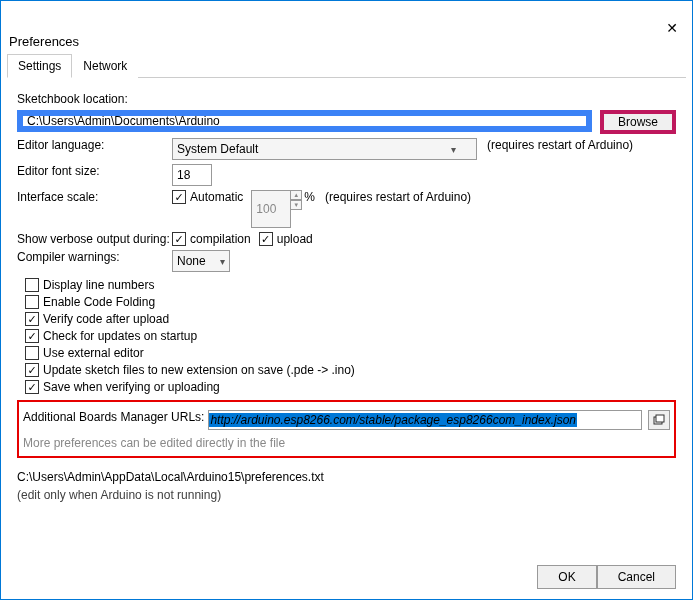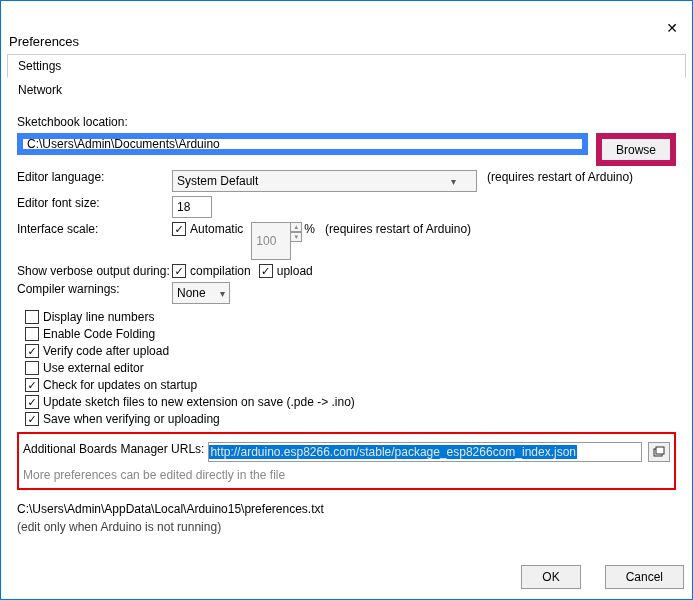--- a/index.html
+++ b/index.html
@@ -1,51 +1,51 @@
 <!DOCTYPE html>
 <html><head>
 <meta charset="utf-8">
 <style>
 * { box-sizing: border-box; margin: 0; padding: 0; }
 body { font-family: "Segoe UI", Tahoma, sans-serif; font-size: 12px; background: #fff; color: #000; }
 .window { width: 693px; height: 600px; border: 1px solid #0078d7; position: relative; background: #fff; }
 .titlebar { display: flex; justify-content: space-between; align-items: center; padding: 6px 8px 2px 8px; }
 .titlebar-title { font-size: 13px; margin-top: 27px; }
 .close-btn { font-size: 14px; padding: 0 6px; cursor: pointer; }
-.tabs { display: flex; border-bottom: 1px solid #ccc; margin: 2px 6px 0 6px; flex-direction: column; }
+.tabs { display: flex; border-bottom: 1px solid #ccc; margin: 2px 6px 0 6px; }
 .tab { padding: 4px 10px; cursor: pointer; border: 1px solid transparent; border-bottom: none; position: relative; top: 1px; background: #fff; }
 .tab.active { border-color: #ccc; background: #fff; border-bottom: 1px solid #fff; }
 .content { padding: 10px 16px 0 16px; }
 .row { display: flex; align-items: flex-start; margin: 4px 0; }
 .label-col { width: 155px; flex-shrink: 0; }
 .sketch-loc-input { flex: 1; height: 22px; border: 6px solid #3b82f6; padding: 0 4px; font-size: 12px; }
-.browse-btn { margin-left: 8px; height: 33px; padding: 0 14px; border: 6px solid #be185d; background: #f0f0f0; cursor: pointer; font-size: 12px; }
+.browse-btn { margin-left: 8px; height: 24px; padding: 0 14px; border: 4px solid #be185d; background: #f0f0f0; cursor: pointer; font-size: 12px; }
 .lang-select { width: 305px; height: 22px; border: 1px solid #999; background: #f5f5f5; padding: 0 20px 0 4px; font-size: 12px; display: flex; align-items: center; justify-content: space-between; cursor: pointer; }
 .lang-select .chev { font-size: 10px; color: #555; }
 .note { margin-left: 10px; color: #000; font-size: 12px; }
 .small-input { width: 40px; height: 22px; border: 1px solid #999; padding: 0 4px; font-size: 12px; }
 .num-input { width: 40px; height: 38px; border: 1px solid #999; padding: 0 4px; font-size: 12px; background: #f5f5f5; color: #888; }
 .spinner { display: inline-flex; flex-direction: column; margin-left: -1px; }
 .spinner div { width: 12px; height: 10px; border: 1px solid #999; font-size: 7px; text-align: center; line-height: 8px; cursor: pointer; background: #f5f5f5; color: #888; }
 .cb { display: inline-flex; align-items: center; cursor: pointer; margin-right: 8px; }
 .cb-box { width: 14px; height: 14px; border: 1px solid #333; margin-right: 4px; display: flex; align-items: center; justify-content: center; font-size: 11px; background: #fff; }
 .cb-box.checked::after { content: "✓"; color: #000; }
 .warn-select { width: 58px; height: 22px; border: 1px solid #999; background: #f5f5f5; padding: 0 4px; font-size: 12px; display: flex; align-items: center; justify-content: space-between; cursor: pointer; }
 .warn-select .chev { font-size: 10px; color: #555; }
 .option-list { margin-top: 6px; margin-left: 8px; }
 .option-list .cb { display: flex; margin: 3px 0; }
 .highlight-box { border: 2px solid #e60000; padding: 4px 4px 6px 4px; margin-top: 6px; }
 .url-label { margin-right: 4px; }
 .url-input-wrap { flex: 1; display: flex; align-items: center; border: 1px solid #999; height: 20px; background: #fff; }
-.url-input-sel { background: #0078d7; color: #e5e5e5; padding: 0 1px; white-space: nowrap; overflow: hidden; font-size: 12px; }
+.url-input-sel { background: #0078d7; color: #000000; padding: 0 1px; white-space: nowrap; overflow: hidden; font-size: 12px; font-style: italic; }
 .expand-btn { width: 22px; height: 20px; border: 1px solid #999; background: #f0f0f0; margin-left: 6px; display: flex; align-items: center; justify-content: center; cursor: pointer; }
 .file-note { color: #888; margin-top: 6px; font-size: 12px; }
 .file-path { margin-top: 12px; font-size: 12px; }
 .edit-note { color: #404040; margin-top: 4px; font-size: 12px; }
-.footer { position: absolute; bottom: 10px; right: 8px; display: flex; gap: 24px; }
+.footer { position: absolute; bottom: 10px; right: 16px; display: flex; gap: 0; }
 .footer button { height: 24px; padding: 0 20px; border: 1px solid #999; background: #f0f0f0; cursor: pointer; font-size: 12px; }
 </style>
 </head>
 <body>
 
 <div class="window">
   <div class="titlebar">
     <span class="titlebar-title">Preferences</span>
     <span class="close-btn">✕</span>
   </div>
@@ -120,26 +120,26 @@
         </span>
       <span class="cb">
           <span class="cb-box"></span>
           <span>Enable Code Folding</span>
         </span>
       <span class="cb">
           <span class="cb-box checked"></span>
           <span>Verify code after upload</span>
         </span>
       <span class="cb">
+          <span class="cb-box checked"></span>
+          <span>Check for updates on startup</span>
+        </span>
+      <span class="cb">
           <span class="cb-box"></span>
           <span>Use external editor</span>
-        </span>
-      <span class="cb">
-          <span class="cb-box checked"></span>
-          <span>Check for updates on startup</span>
         </span>
       <span class="cb">
           <span class="cb-box checked"></span>
           <span>Update sketch files to new extension on save (.pde -&gt; .ino)</span>
         </span>
       <span class="cb">
           <span class="cb-box checked"></span>
           <span>Save when verifying or uploading</span>
         </span>
     </div>

